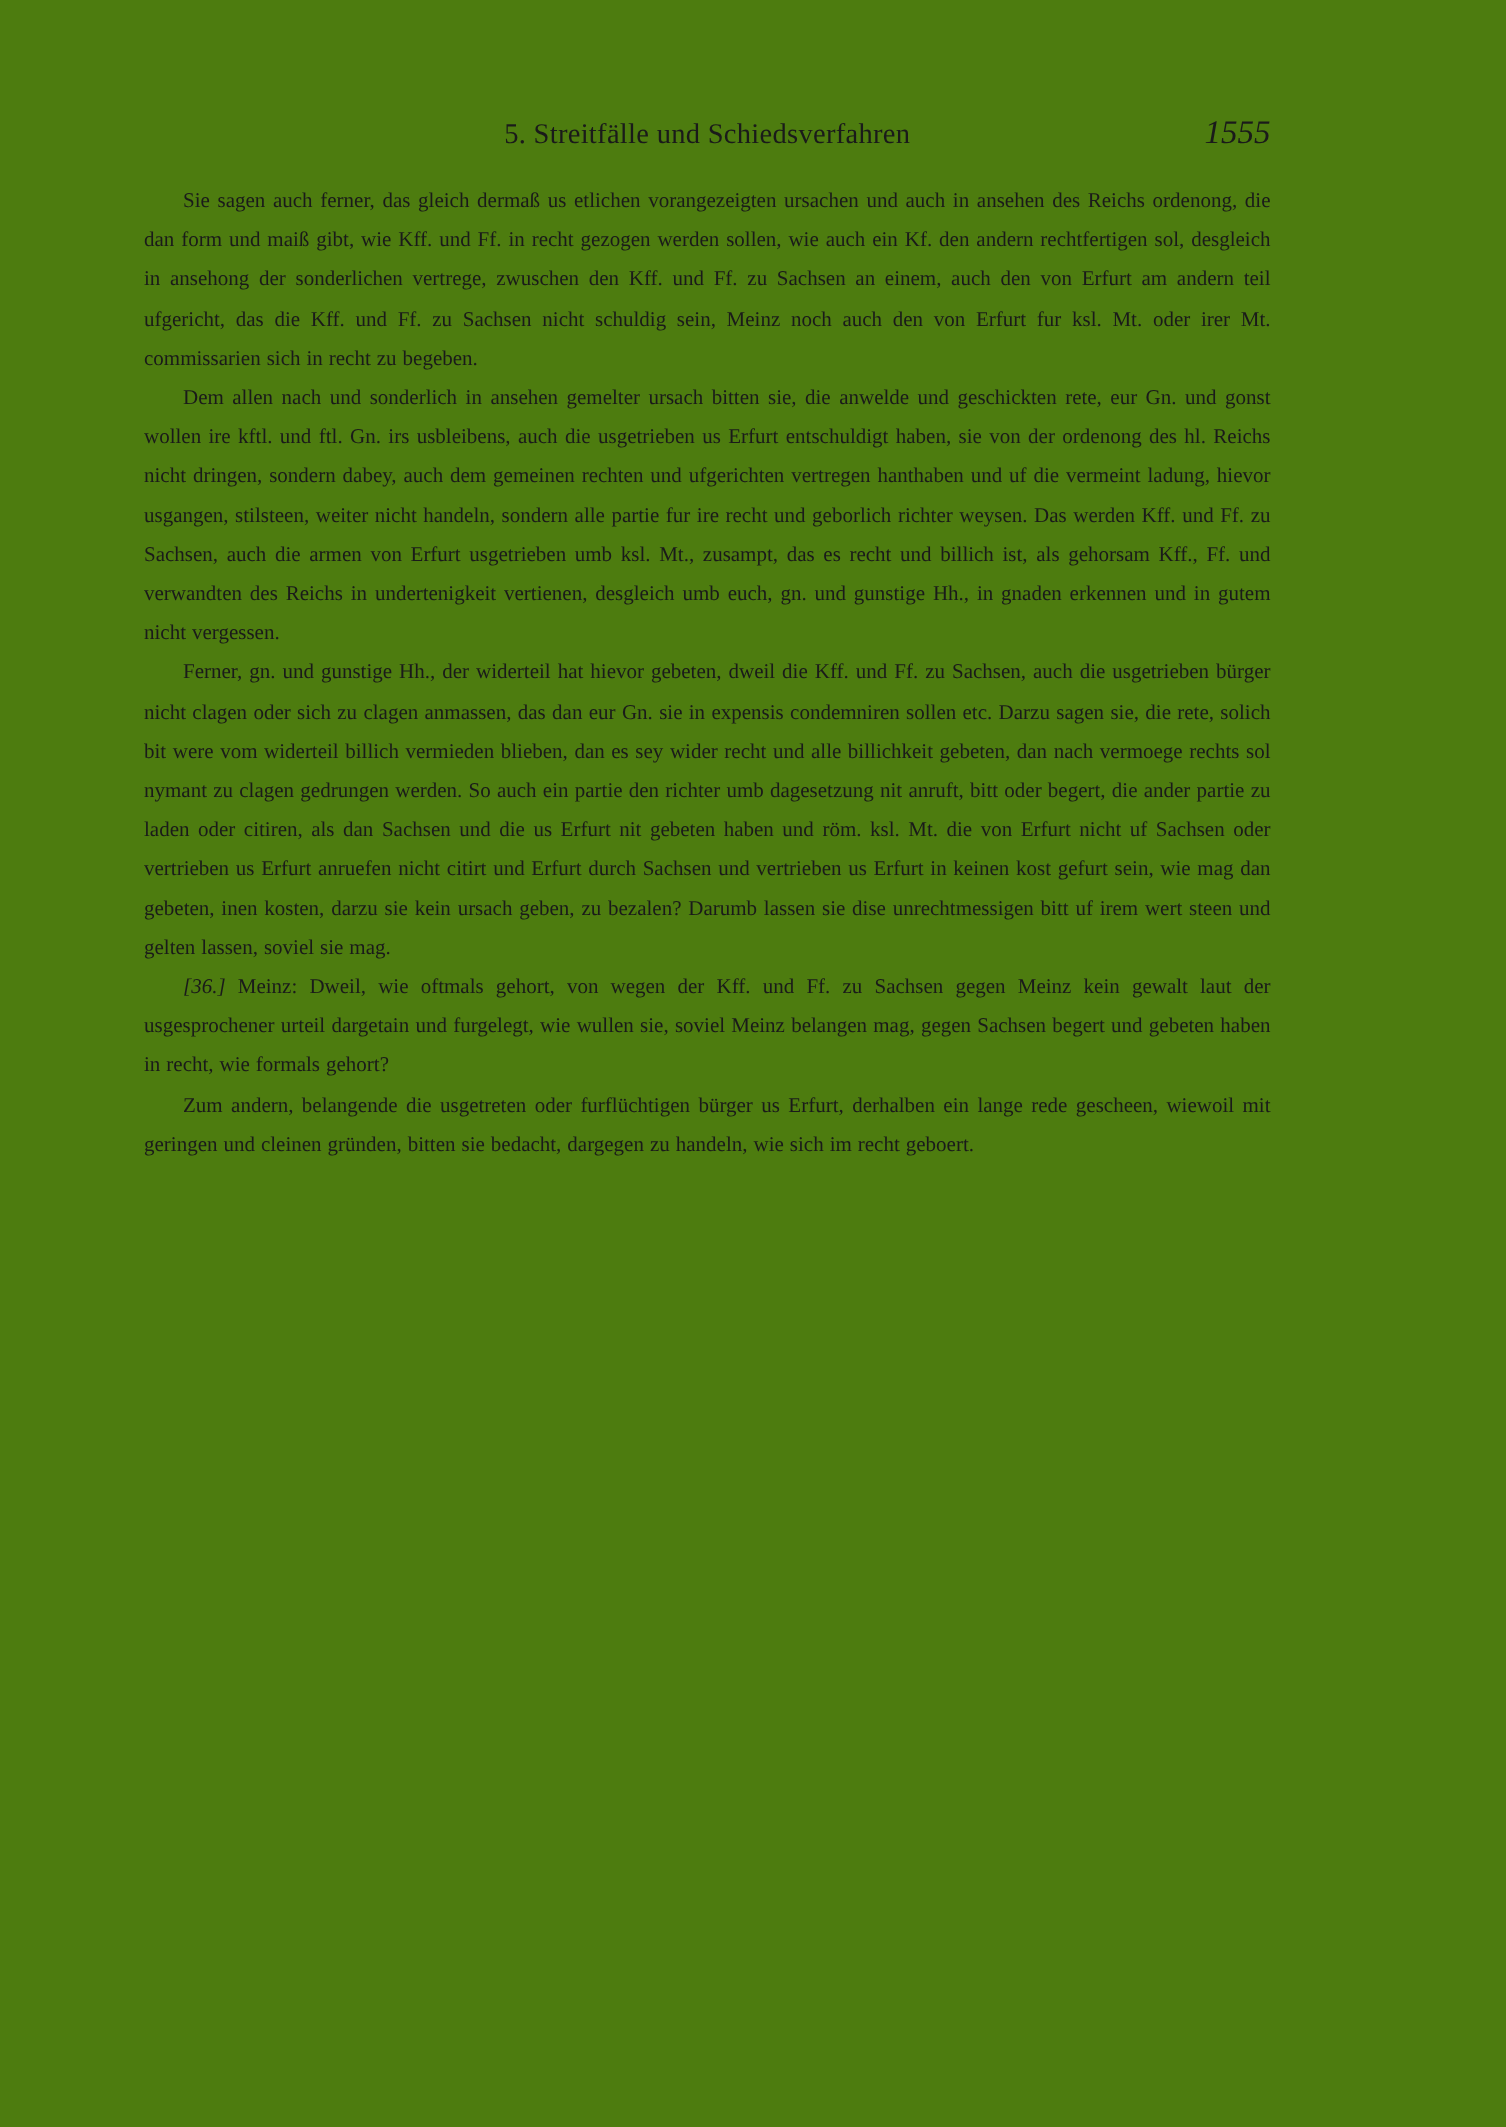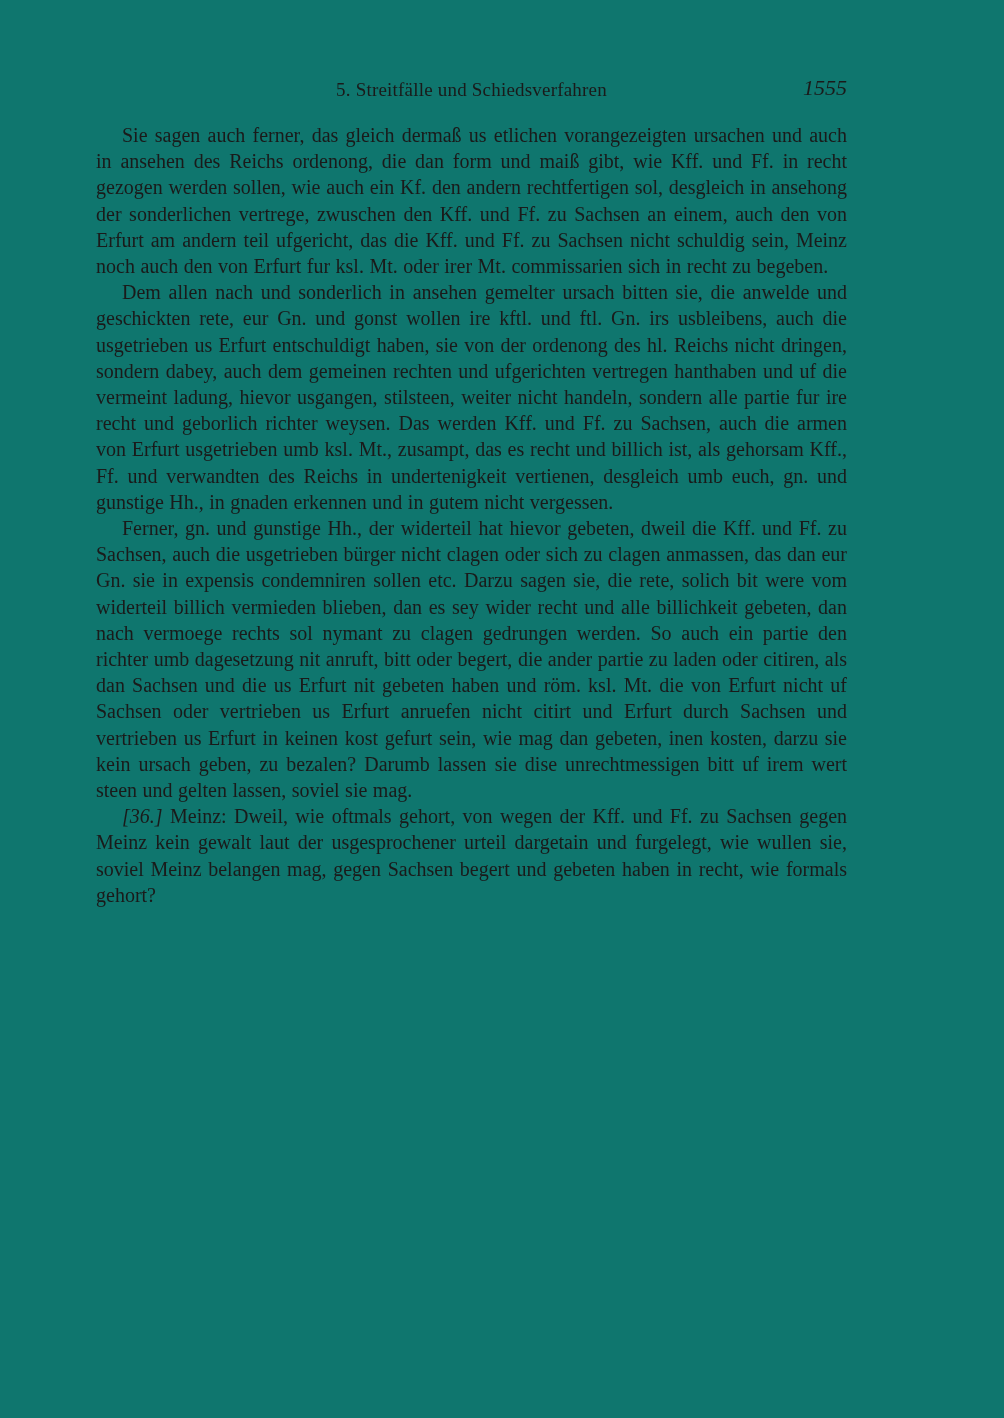--- a/index.html
+++ b/index.html
@@ -4,21 +4,21 @@
 <style>
   html, body {
     margin: 0;
     padding: 0;
     background: #ffffff;
   }
   .page {
     position: relative;
     width: 1004px;
     height: 1418px;
-    background: #0f766e;
+    background: #4d7c0f;
     font-family: "Liberation Serif", "DejaVu Serif", serif;
     color: #1a1a1a;
     overflow: hidden;
   }
   .content {
     position: absolute;
     left: 96px;
     top: 76px;
     width: 751px;
   }
@@ -39,21 +39,21 @@
   .page-number {
     position: absolute;
     right: 0;
     top: 0;
     font-size: 22px;
     line-height: 24px;
     font-style: italic;
   }
   .text-body {
     text-align: justify;
-    font-size: 20px;
+    font-size: 14px;
     line-height: 26.2px;
     word-spacing: 0.5px;
   }
   .text-body p {
     margin: 0;
     padding: 0;
     text-indent: 26px;
   }
   .lead {
     font-style: italic;
@@ -68,16 +68,17 @@
     <header class="running-head">
       <span class="running-title">5. Streitfälle und Schiedsverfahren</span>
       <span class="page-number">1555</span>
     </header>
 
     <section class="text-body">
       <p>Sie sagen auch ferner, das gleich dermaß us etlichen vorangezeigten ursachen und auch in ansehen des Reichs ordenong, die dan form und maiß gibt, wie Kff. und Ff. in recht gezogen werden sollen, wie auch ein Kf. den andern rechtfertigen sol, desgleich in ansehong der sonderlichen vertrege, zwuschen den Kff. und Ff. zu Sachsen an einem, auch den von Erfurt am andern teil ufgericht, das die Kff. und Ff. zu Sachsen nicht schuldig sein, Meinz noch auch den von Erfurt fur ksl. Mt. oder irer Mt. commissarien sich in recht zu begeben.</p>
       <p>Dem allen nach und sonderlich in ansehen gemelter ursach bitten sie, die anwelde und geschickten rete, eur Gn. und gonst wollen ire kftl. und ftl. Gn. irs usbleibens, auch die usgetrieben us Erfurt entschuldigt haben, sie von der ordenong des hl. Reichs nicht dringen, sondern dabey, auch dem gemeinen rechten und ufgerichten vertregen hanthaben und uf die vermeint ladung, hievor usgangen, stilsteen, weiter nicht handeln, sondern alle partie fur ire recht und geborlich richter weysen. Das werden Kff. und Ff. zu Sachsen, auch die armen von Erfurt usgetrieben umb ksl. Mt., zusampt, das es recht und billich ist, als gehorsam Kff., Ff. und verwandten des Reichs in undertenigkeit vertienen, desgleich umb euch, gn. und gunstige Hh., in gnaden erkennen und in gutem nicht vergessen.</p>
       <p>Ferner, gn. und gunstige Hh., der widerteil hat hievor gebeten, dweil die Kff. und Ff. zu Sachsen, auch die usgetrieben bürger nicht clagen oder sich zu clagen anmassen, das dan eur Gn. sie in expensis condemniren sollen etc. Darzu sagen sie, die rete, solich bit were vom widerteil billich vermieden blieben, dan es sey wider recht und alle billichkeit gebeten, dan nach vermoege rechts sol nymant zu clagen gedrungen werden. So auch ein partie den richter umb dagesetzung nit anruft, bitt oder begert, die ander partie zu laden oder citiren, als dan Sachsen und die us Erfurt nit gebeten haben und röm. ksl. Mt. die von Erfurt nicht uf Sachsen oder vertrieben us Erfurt anruefen nicht citirt und Erfurt durch Sachsen und vertrieben us Erfurt in keinen kost gefurt sein, wie mag dan gebeten, inen kosten, darzu sie kein ursach geben, zu bezalen? Darumb lassen sie dise unrechtmessigen bitt uf irem wert steen und gelten lassen, soviel sie mag.</p>
       <p><span class="lead">[36.]</span> <span>Meinz: Dweil, wie oftmals gehort, von wegen der Kff. und Ff. zu Sachsen gegen Meinz kein gewalt laut der usgesprochener urteil dargetain und furgelegt, wie wullen sie, soviel Meinz belangen mag, gegen Sachsen begert und gebeten haben in recht, wie formals gehort?</span></p>
+      <p>Zum andern, belangende die usgetreten oder furflüchtigen bürger us Erfurt, derhalben ein lange rede gescheen, wiewoil mit geringen und cleinen gründen, bitten sie bedacht, dargegen zu handeln, wie sich im recht geboert.</p>
     </section>
 
   </div>
 </main>
 
 </body></html>

